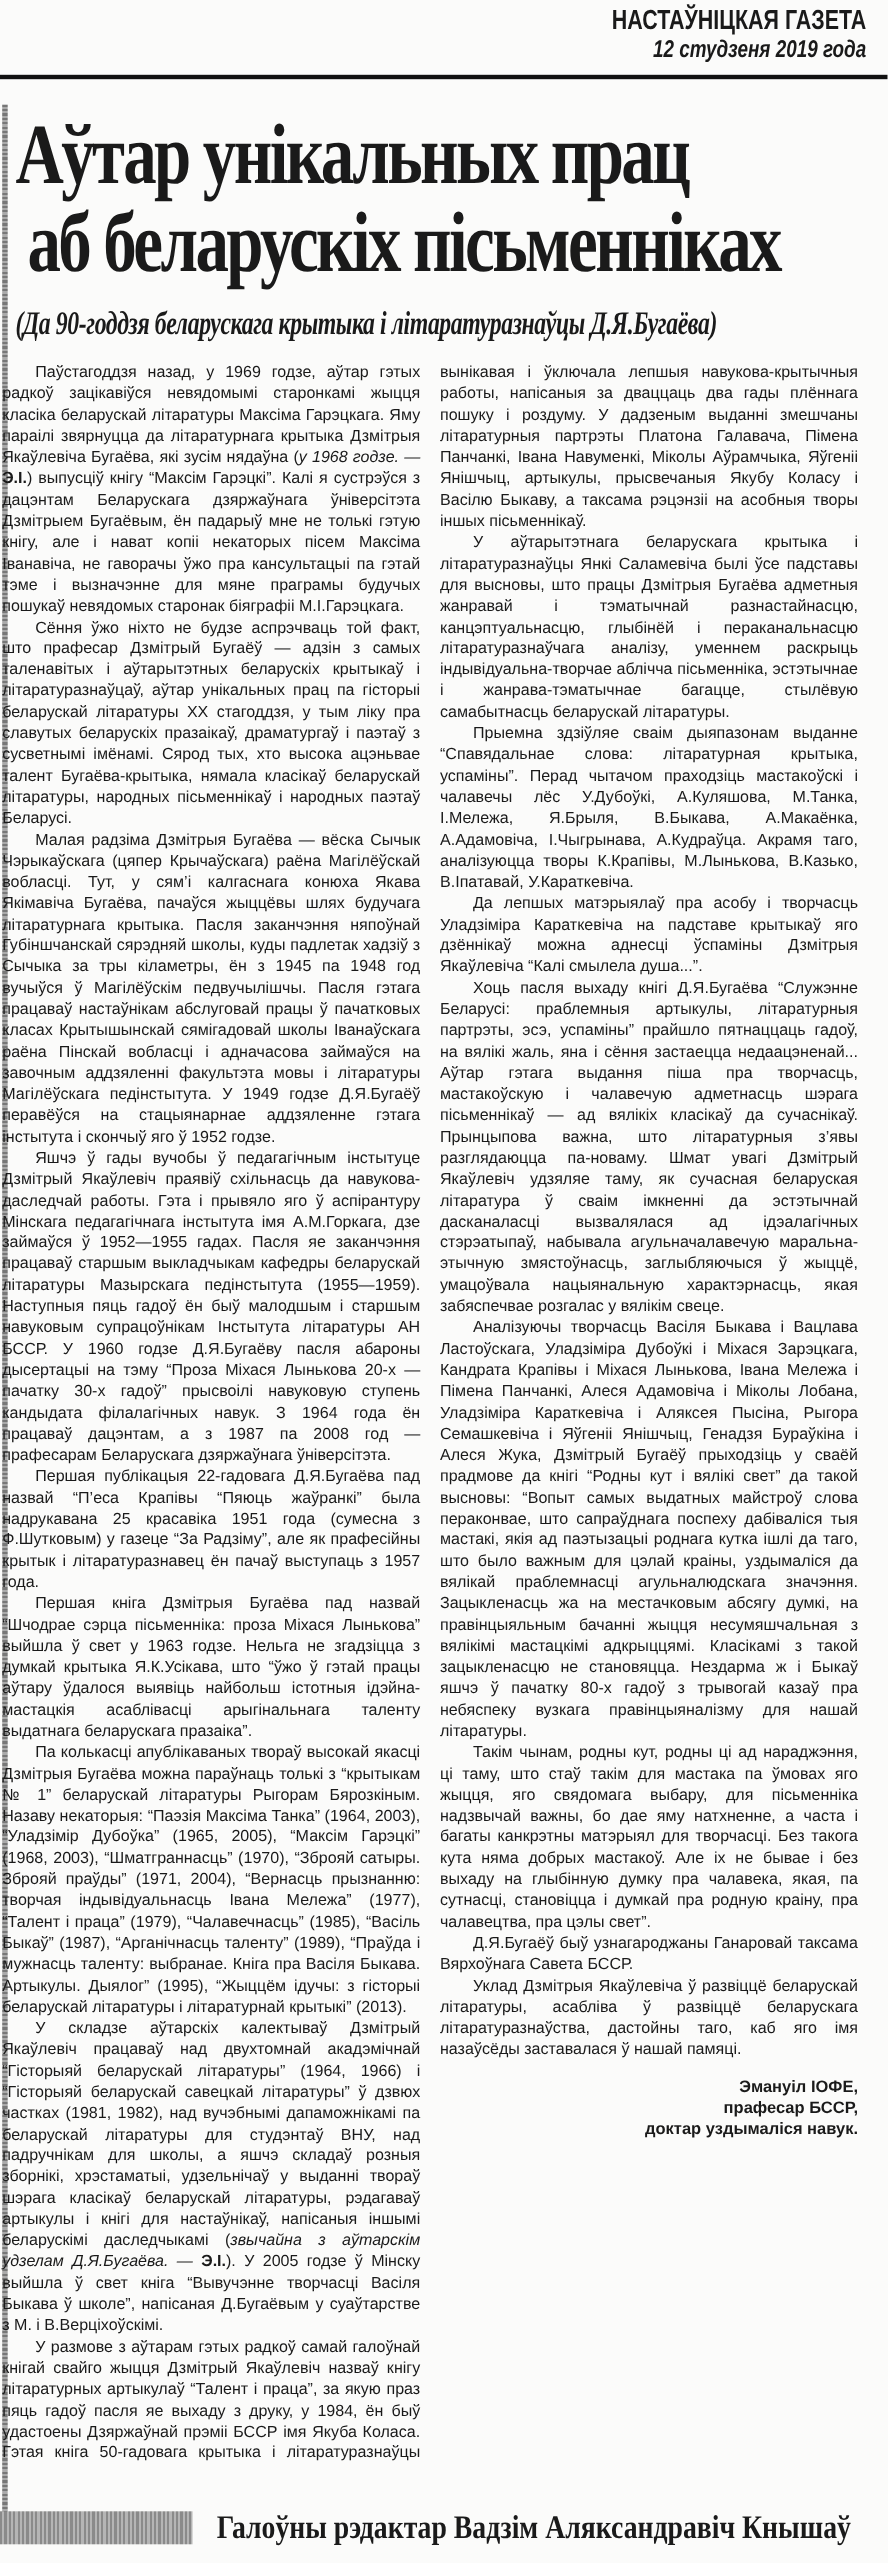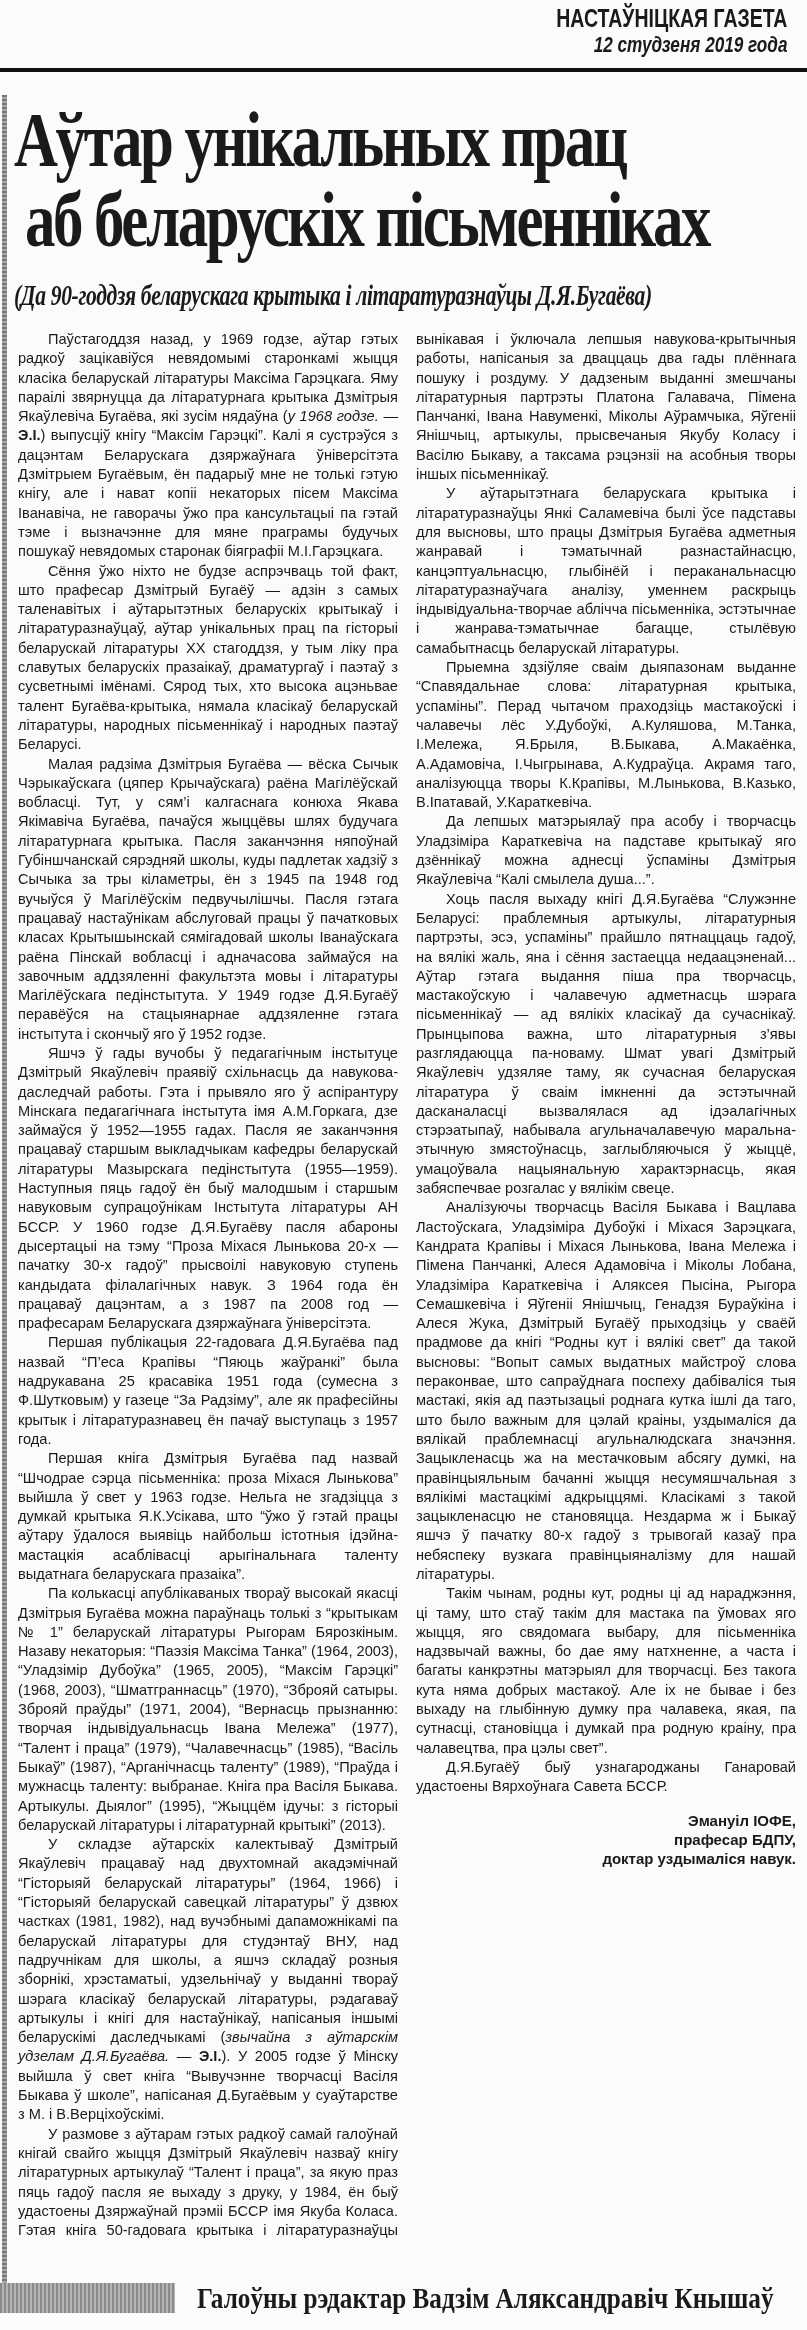--- a/index.html
+++ b/index.html
@@ -38,21 +38,21 @@
   }
   .headline .l1 { display: block; }
   .headline .l2 { display: block; padding-left: 14px; }
   .subtitle {
     position: absolute; left: 14px; top: 278px;
     font-family: "Liberation Serif", serif; font-style: italic; font-weight: bold;
     font-size: 30px; line-height: 34px; letter-spacing: -0.5px;
     transform: scaleX(0.72); transform-origin: left top; white-space: nowrap;
   }
   .columns {
-    position: absolute; left: 18px; top: 330px; width: 778px; height: 1915px;
+    position: absolute; left: 2px; top: 330px; width: 778px; height: 1915px;
     column-count: 2; column-gap: 18px; column-fill: auto;
     font-size: 14.6px; line-height: 19.3px; text-align: justify;
   }
   .columns p {
     margin: 0; text-indent: 30px; hyphens: auto;
   }
   .columns em { font-style: italic; }
   .columns strong { font-weight: bold; }
   .signature {
     text-align: right; font-weight: bold; font-size: 15px; line-height: 19px;
@@ -94,22 +94,23 @@
   <p>Першая кніга Дзмітрыя Бугаёва пад назвай “Шчодрае сэрца пісьменніка: проза Міхася Лынькова” выйшла ў свет у 1963 годзе. Нельга не згадзіцца з думкай крытыка Я.К.Усікава, што “ўжо ў гэтай працы аўтару ўдалося выявіць найбольш істотныя ідэйна-мастацкія асаблівасці арыгінальнага таленту выдатнага беларускага празаіка”.</p>
   <p>Па колькасці апублікаваных твораў высокай якасці Дзмітрыя Бугаёва можна параўнаць толькі з “крытыкам № 1” беларускай літаратуры Рыгорам Бярозкіным. Назаву некаторыя: “Паэзія Максіма Танка” (1964, 2003), “Уладзімір Дубоўка” (1965, 2005), “Максім Гарэцкі” (1968, 2003), “Шматграннасць” (1970), “Зброяй сатыры. Зброяй праўды” (1971, 2004), “Вернасць прызнанню: творчая індывідуальнасць Івана Мележа” (1977), “Талент і праца” (1979), “Чалавечнасць” (1985), “Васіль Быкаў” (1987), “Арганічнасць таленту” (1989), “Праўда і мужнасць таленту: выбранае. Кніга пра Васіля Быкава. Артыкулы. Дыялог” (1995), “Жыццём ідучы: з гісторыі беларускай літаратуры і літаратурнай крытыкі” (2013).</p>
   <p><span>У складзе аўтарскіх калектываў Дзмітрый Якаўлевіч працаваў над двухтомнай акадэмічнай “Гісторыяй беларускай літаратуры” (1964, 1966) і “Гісторыяй беларускай савецкай літаратуры” ў дзвюх частках (1981, 1982), над вучэбнымі дапаможнікамі па беларускай літаратуры для студэнтаў ВНУ, над падручнікам для школы, а яшчэ складаў розныя зборнікі, хрэстаматыі, удзельнічаў у выданні твораў шэрага класікаў беларускай літаратуры, рэдагаваў артыкулы і кнігі для настаўнікаў, напісаныя іншымі беларускімі даследчыкамі (</span><em>звычайна з аўтарскім удзелам Д.Я.Бугаёва. — </em><strong>Э.І.</strong><span>). У 2005 годзе ў Мінску выйшла ў свет кніга “Вывучэнне творчасці Васіля Быкава ў школе”, напісаная Д.Бугаёвым у суаўтарстве з М. і В.Верціхоўскімі.</span></p>
   <p>У размове з аўтарам гэтых радкоў самай галоўнай кнігай свайго жыцця Дзмітрый Якаўлевіч назваў кнігу літаратурных артыкулаў “Талент і праца”, за якую праз пяць гадоў пасля яе выхаду з друку, у 1984, ён быў удастоены Дзяржаўнай прэміі БССР імя Якуба Коласа. Гэтая кніга 50-гадовага крытыка і літаратуразнаўцы вынікавая і ўключала лепшыя навукова-крытычныя работы, напісаныя за дваццаць два гады плённага пошуку і роздуму. У дадзеным выданні змешчаны літаратурныя партрэты Платона Галавача, Пімена Панчанкі, Івана Навуменкі, Міколы Аўрамчыка, Яўгеніі Янішчыц, артыкулы, прысвечаныя Якубу Коласу і Васілю Быкаву, а таксама рэцэнзіі на асобныя творы іншых пісьменнікаў.</p>
   <p>У аўтарытэтнага беларускага крытыка і літаратуразнаўцы Янкі Саламевіча былі ўсе падставы для высновы, што працы Дзмітрыя Бугаёва адметныя жанравай і тэматычнай разнастайнасцю, канцэптуальнасцю, глыбінёй і пераканальнасцю літаратуразнаўчага аналізу, уменнем раскрыць індывідуальна-творчае аблічча пісьменніка, эстэтычнае і жанрава-тэматычнае багацце, стылёвую самабытнасць беларускай літаратуры.</p>
   <p>Прыемна здзіўляе сваім дыяпазонам выданне “Спавядальнае слова: літаратурная крытыка, успаміны”. Перад чытачом праходзіць мастакоўскі і чалавечы лёс У.Дубоўкі, А.Куляшова, М.Танка, І.Мележа, Я.Брыля, В.Быкава, А.Макаёнка, А.Адамовіча, І.Чыгрынава, А.Кудраўца. Акрамя таго, аналізуюцца творы К.Крапівы, М.Лынькова, В.Казько, В.Іпатавай, У.Караткевіча.</p>
   <p>Да лепшых матэрыялаў пра асобу і творчасць Уладзіміра Караткевіча на падставе крытыкаў яго дзённікаў можна аднесці ўспаміны Дзмітрыя Якаўлевіча “Калі смылела душа...”.</p>
   <p>Хоць пасля выхаду кнігі Д.Я.Бугаёва “Служэнне Беларусі: праблемныя артыкулы, літаратурныя партрэты, эсэ, успаміны” прайшло пятнаццаць гадоў, на вялікі жаль, яна і сёння застаецца недаацэненай... Аўтар гэтага выдання піша пра творчасць, мастакоўскую і чалавечую адметнасць шэрага пісьменнікаў — ад вялікіх класікаў да сучаснікаў. Прынцыпова важна, што літаратурныя з’явы разглядаюцца па-новаму. Шмат увагі Дзмітрый Якаўлевіч удзяляе таму, як сучасная беларуская літаратура ў сваім імкненні да эстэтычнай дасканаласці вызвалялася ад ідэалагічных стэрэатыпаў, набывала агульначалавечую маральна-этычную змястоўнасць, заглыбляючыся ў жыццё, умацоўвала нацыянальную характэрнасць, якая забяспечвае розгалас у вялікім свеце.</p>
   <p>Аналізуючы творчасць Васіля Быкава і Вацлава Ластоўскага, Уладзіміра Дубоўкі і Міхася Зарэцкага, Кандрата Крапівы і Міхася Лынькова, Івана Мележа і Пімена Панчанкі, Алеся Адамовіча і Міколы Лобана, Уладзіміра Караткевіча і Аляксея Пысіна, Рыгора Семашкевіча і Яўгеніі Янішчыц, Генадзя Бураўкіна і Алеся Жука, Дзмітрый Бугаёў прыходзіць у сваёй прадмове да кнігі “Родны кут і вялікі свет” да такой высновы: “Вопыт самых выдатных майстроў слова пераконвае, што сапраўднага поспеху дабіваліся тыя мастакі, якія ад паэтызацыі роднага кутка ішлі да таго, што было важным для цэлай краіны, уздымаліся да вялікай праблемнасці агульналюдскага значэння. Зацыкленасць жа на местачковым абсягу думкі, на правінцыяльным бачанні жыцця несумяшчальная з вялікімі мастацкімі адкрыццямі. Класікамі з такой зацыкленасцю не становяцца. Нездарма ж і Быкаў яшчэ ў пачатку 80-х гадоў з трывогай казаў пра небяспеку вузкага правінцыяналізму для нашай літаратуры.</p>
   <p>Такім чынам, родны кут, родны ці ад нараджэння, ці таму, што стаў такім для мастака па ўмовах яго жыцця, яго свядомага выбару, для пісьменніка надзвычай важны, бо дае яму натхненне, а часта і багаты канкрэтны матэрыял для творчасці. Без такога кута няма добрых мастакоў. Але іх не бывае і без выхаду на глыбінную думку пра чалавека, якая, па сутнасці, становіцца і думкай пра родную краіну, пра чалавецтва, пра цэлы свет”.</p>
-  <p>Д.Я.Бугаёў быў узнагароджаны Ганаровай удастоены Вярхоўнага Савета БССР.</p>
+  <p>Д.Я.Бугаёў быў узнагароджаны Ганаровай таксама Вярхоўнага Савета БССР.</p>
+  <p>Уклад Дзмітрыя Якаўлевіча ў развіццё беларускай літаратуры, асабліва ў развіццё беларускага літаратуразнаўства, дастойны таго, каб яго імя назаўсёды заставалася ў нашай памяці.</p>
   <div class="signature">
     <div>Эмануіл ІОФЕ,</div>
-    <div>прафесар БДПУ,</div>
+    <div>прафесар БССР,</div>
     <div>доктар уздымаліся навук.</div>
   </div>
 </div>
 
 <div class="footer-bar"></div>
 <div class="footer-editor">Галоўны рэдактар Вадзім Аляксандравіч Кнышаў</div>
 
 </body></html>

